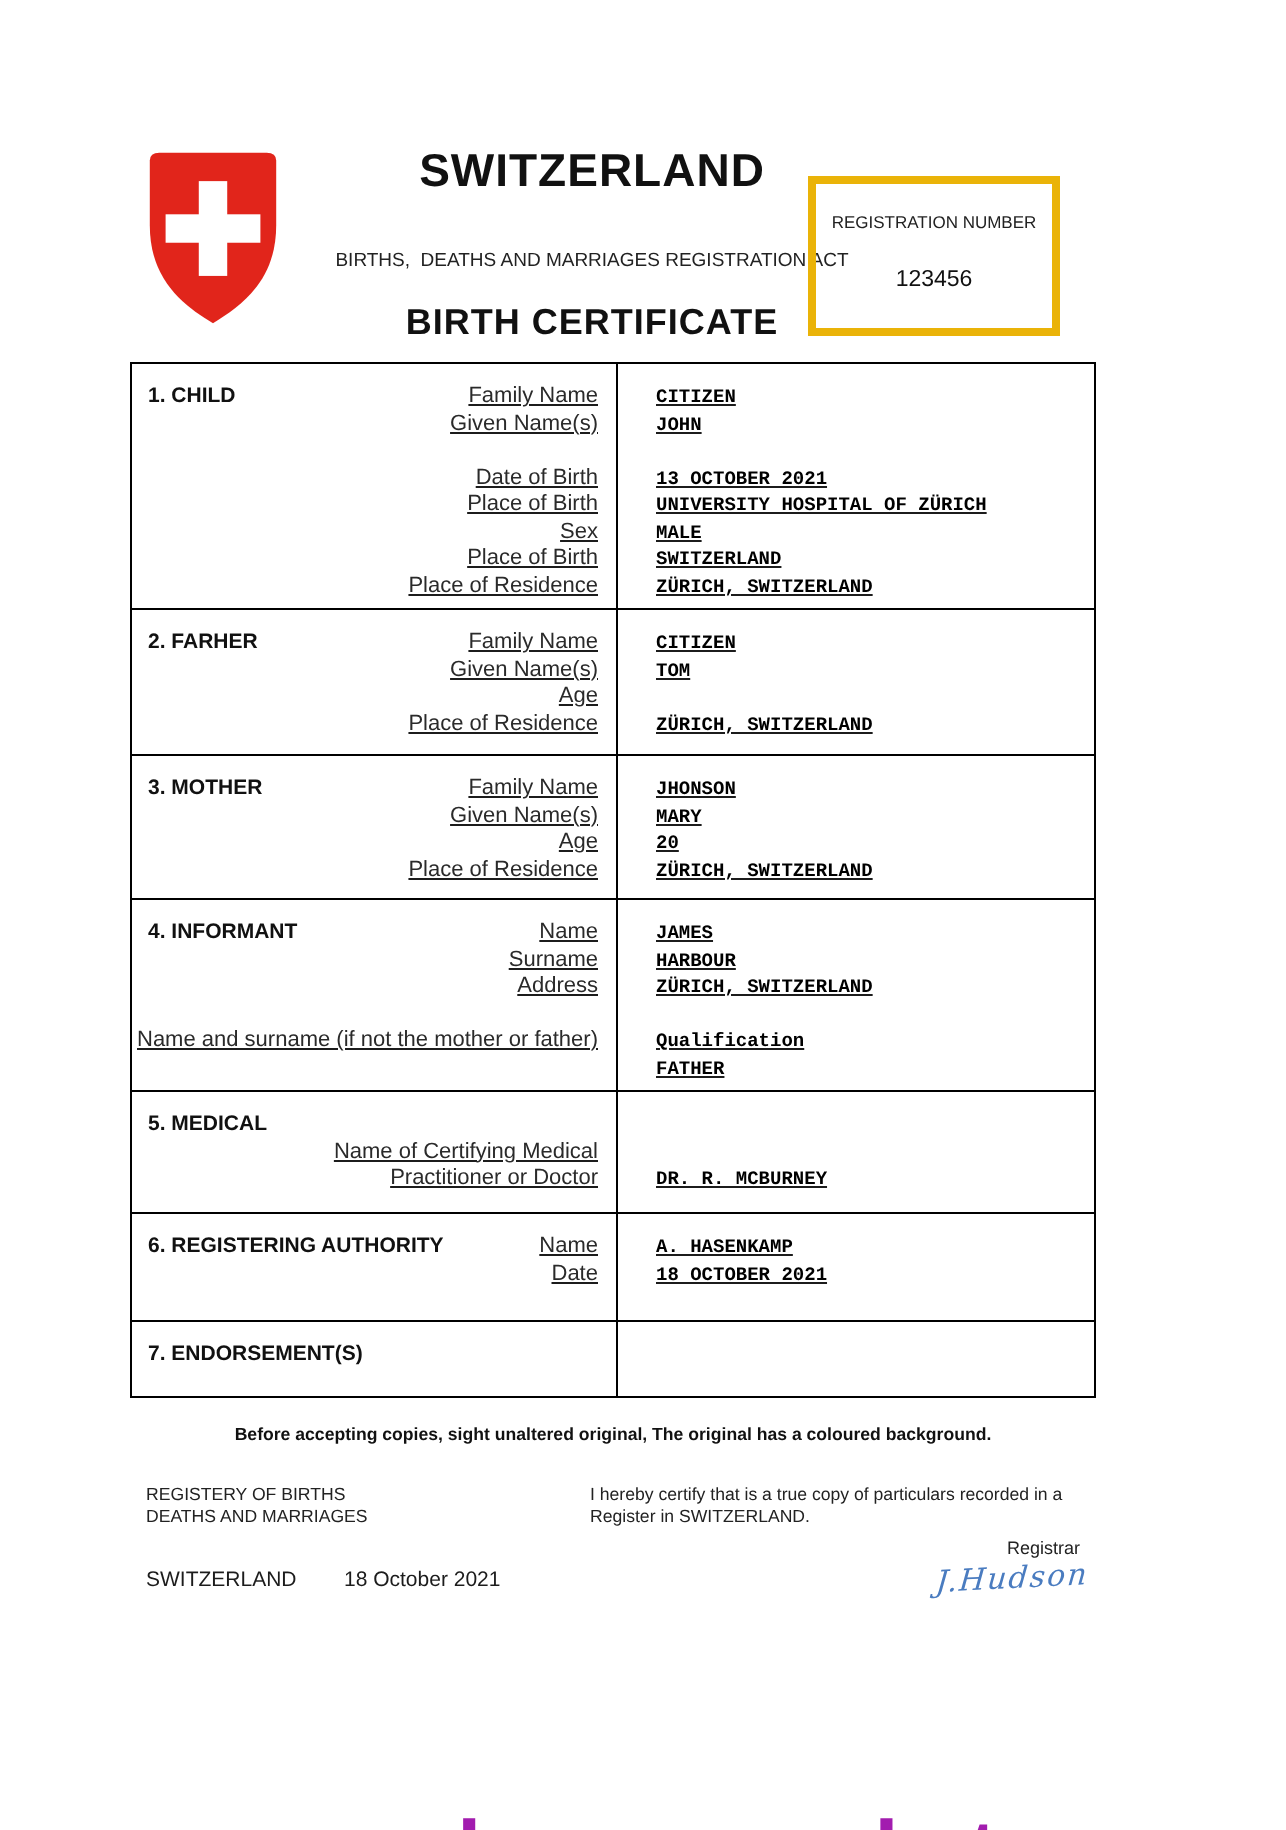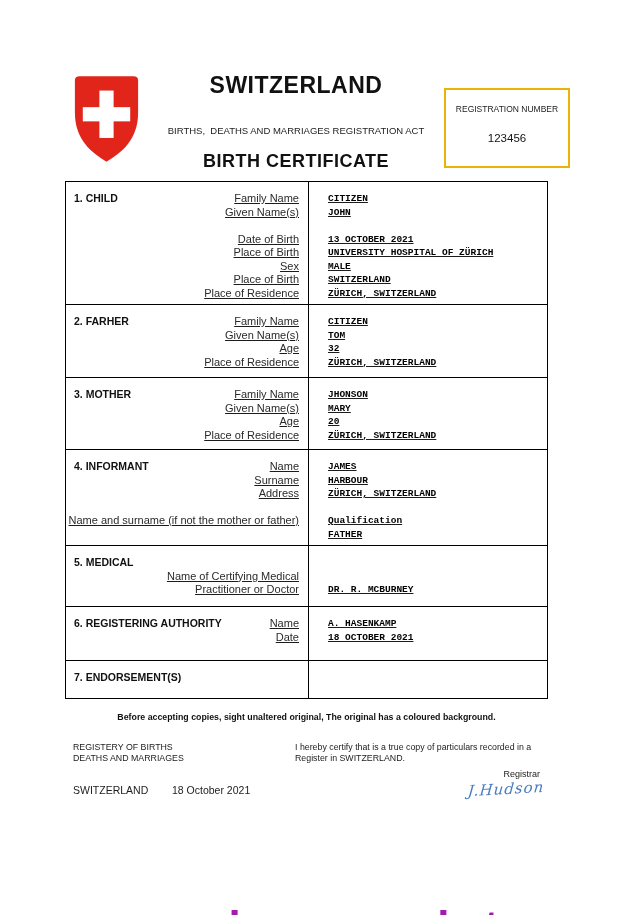--- a/index.html
+++ b/index.html
@@ -9,22 +9,22 @@
     font-family:"Liberation Sans", sans-serif; color:#1c1c1c; overflow:hidden;
   }
 
   
   .coat { position:absolute; left:67px; top:74px; width:79px; height:90px; }
   .head-center { position:absolute; left:150px; top:72px; width:292px; text-align:center; }
   .country-title { font-size:23px; font-weight:bold; color:#111; letter-spacing:0.5px; }
   .act-line { margin-top:26px; font-size:9.5px; color:#222; }
   .doc-title { margin-top:15px; font-size:18px; font-weight:bold; color:#111; letter-spacing:0.5px; }
   .reg-box {
-    position:absolute; left:444px; top:88px; width:126px; height:80px;
-    border:2px solid #eab308; text-align:center;
+    position:absolute; left:404px; top:88px; width:126px; height:80px;
+    border:4px solid #eab308; text-align:center;
   }
   .reg-label { margin-top:14px; font-size:8.5px; color:#222; }
   .reg-number { margin-top:18px; font-size:11.5px; color:#111; }
 
   
   .cert-table {
     position:absolute; left:65px; top:181px; width:483px;
     border:1px solid #000;
     text-decoration:underline;
   }
@@ -147,21 +147,20 @@
         <div class="row">
           <div class="lbl">Family Name</div>
           <div class="val">CITIZEN</div>
         </div>
         <div class="row">
           <div class="lbl">Given Name(s)</div>
           <div class="val">TOM</div>
         </div>
         <div class="row">
           <div class="lbl">Age</div>
-          <div class="val">32</div>
         </div>
         <div class="row">
           <div class="lbl">Place of Residence</div>
           <div class="val">ZÜRICH, SWITZERLAND</div>
         </div>
       </div>
     </div>
 
     <div class="section s3">
       <div class="heading">3. MOTHER</div>

